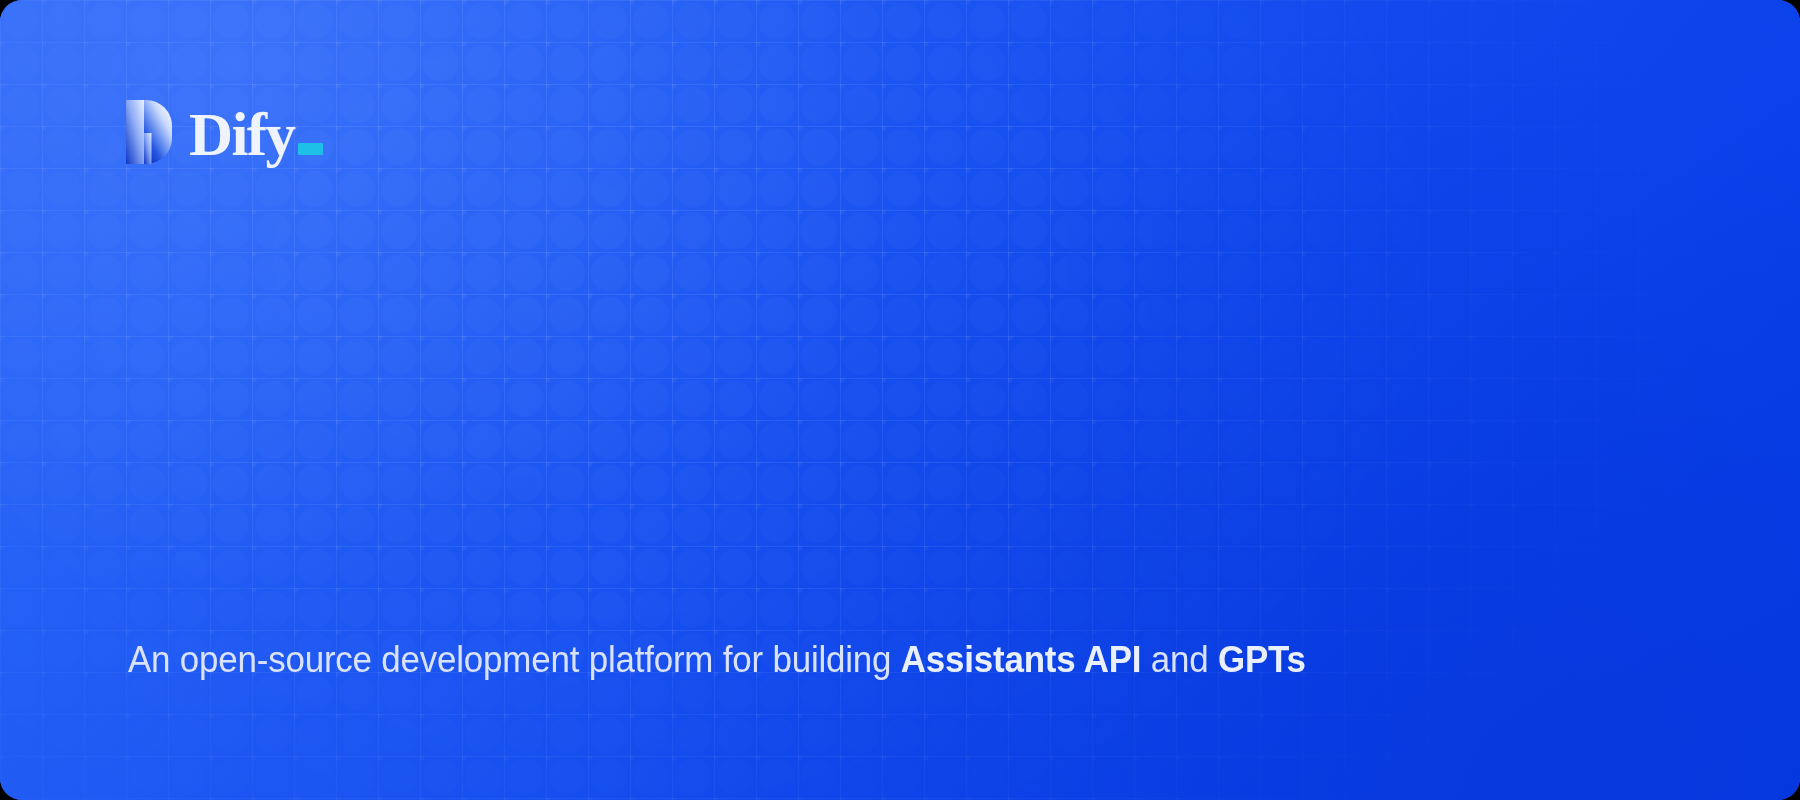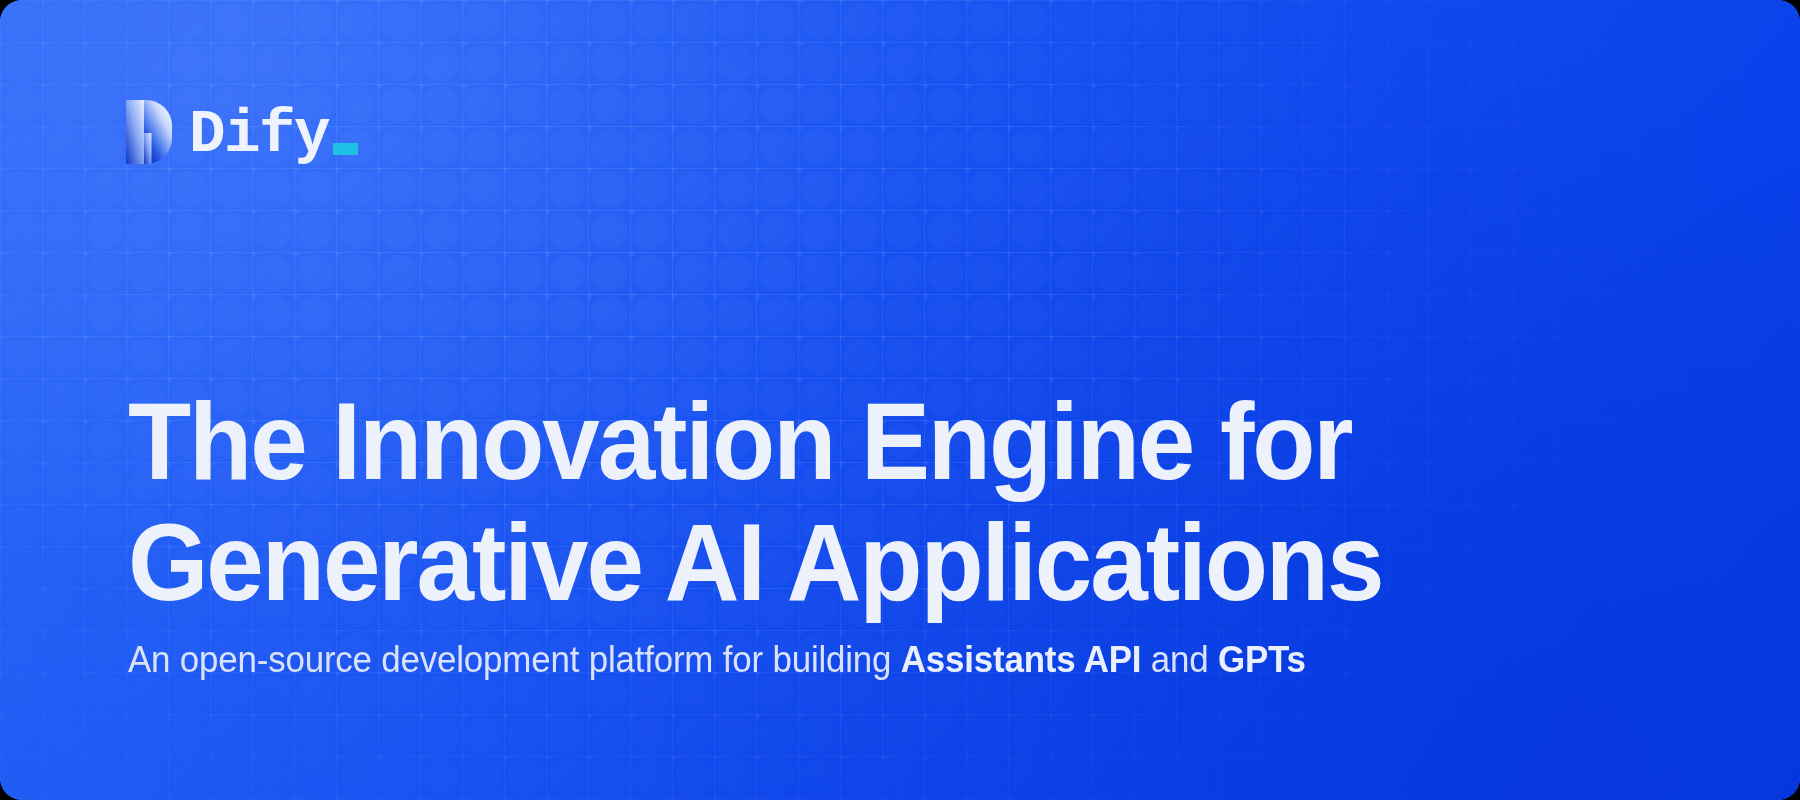--- a/index.html
+++ b/index.html
@@ -123,21 +123,21 @@
     height: 64px;
     display: block;
     flex: 0 0 auto;
   }
   .logo-text {
     display: flex;
     align-items: flex-end;
     gap: 0px;
   }
   .logo-word {
-    font-family: Liberation Mono, monospace;
+    font-family: Liberation Serif, serif;
     font-size: 61px;
     font-weight: 700;
     letter-spacing: -1.6px;
     line-height: 1;
     color: #EFF3FD;
     position: relative;
     top: 2px;
   }
   .logo-dash {
     display: block;
@@ -224,21 +224,17 @@
 
         <path d="M18 34 H27 V64 H18 Z" fill="#0E3BD2" opacity="0.0"></path>
         <path d="M18 33 H25.5 V64 H18 Z" fill="url(#dmarkGradLow)" opacity="0.95"></path>
       </svg>
       <div class="logo-text">
         <span class="logo-word">Dify</span>
         <span class="logo-dash"></span>
       </div>
     </div>
 
-    <div class="headline">
-      <div class="headline-line">The Innovation Engine for</div>
-      <div class="headline-line">Generative AI Applications</div>
-    </div>
 
     <div class="subtitle"><span>An open-source development platform for building </span><span class="strong">Assistants API</span><span> and </span><span class="strong">GPTs</span></div>
 
   </div>
 </div>
 
 </body></html>

